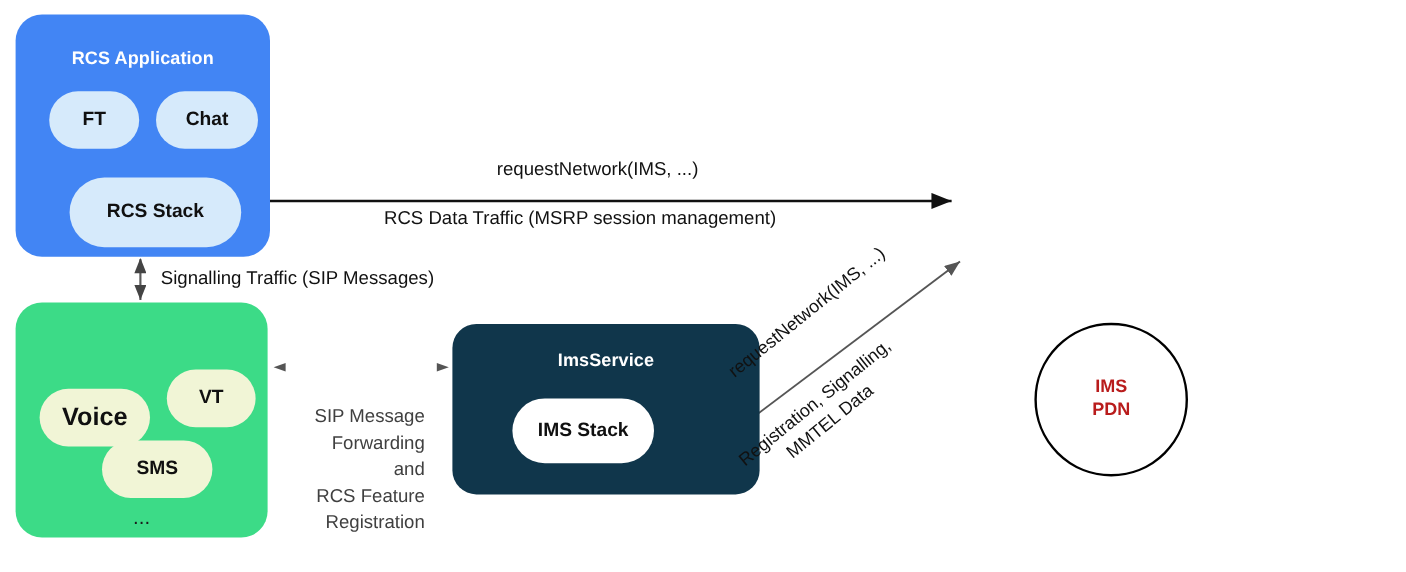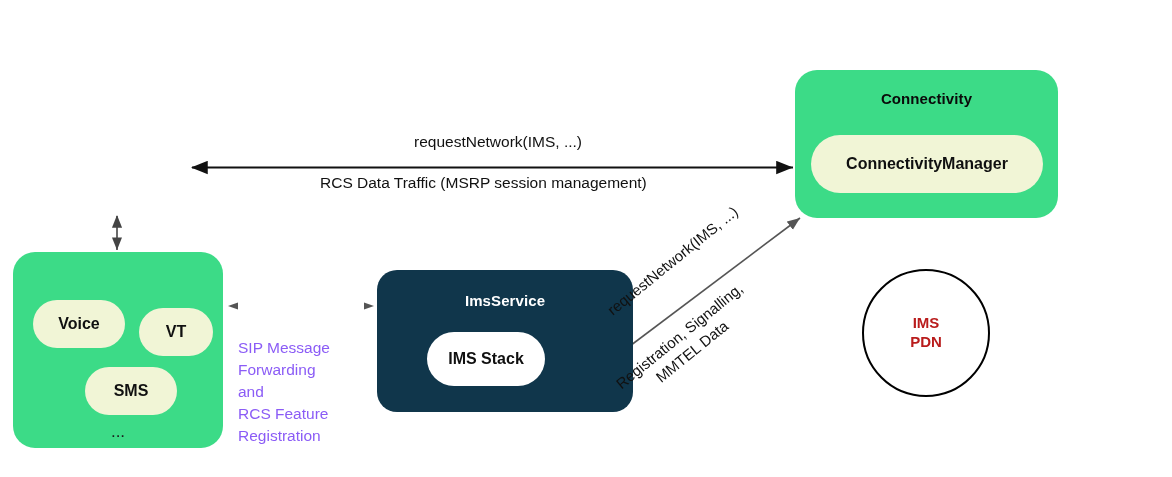--- a/index.html
+++ b/index.html
@@ -60,21 +60,21 @@
   #pill-rcs-stack { left: 45px; top: 136px; width: 143px; height: 58px; font-size: 16px; }
 
   
   #telephony {
     left: 13px; top: 252px;
     width: 210px; height: 196px;
     background: #3CDB87;
   }
   #telephony .group-title { top: 18px; color: #0a0a0a; }
   .pill-yellow { background: #F1F5D6; }
-  #pill-voice { left: 20px;  top: 48px;  width: 92px; height: 48px; font-size: 16px; }
+  #pill-voice { left: 20px;  top: 72px;  width: 92px; height: 48px; font-size: 21px; }
   #pill-vt    { left: 126px; top: 56px;  width: 74px; height: 48px; font-size: 16px; }
   #pill-sms   { left: 72px;  top: 115px; width: 92px; height: 48px; font-size: 16px; }
   #telephony-ellipsis {
     position: absolute; left: 0; right: 0; top: 170px;
     text-align: center; font-size: 17px; color: #1b1b1b; font-weight: 500;
   }
 
   
   #ims-service {
     left: 377px; top: 270px;
@@ -129,22 +129,23 @@
   #label-request-network-h { left: 414px; top: 133px; }
   #label-rcs-data-traffic  { left: 320px; top: 174px; text-align: right; }
   #label-signalling        { left: 134px; top: 224px; }
 
   #label-sip-forwarding {
     position: absolute;
     left: 238px; top: 337px;
     width: 116px;
     font-size: 15.5px;
     line-height: 1.42;
-    color: #8b5cf6;
+    color: #404040;
     white-space: pre-line;
+    text-align: right;
   }
 
   .diag-label {
     position: absolute;
     font-size: 15px;
     color: #111111;
     white-space: nowrap;
     transform-origin: 0 0;
   }
   #label-request-network-d {
@@ -198,45 +199,48 @@
 
     <line x1="117" y1="216" x2="117" y2="250" stroke="#5a5a5a" stroke-width="1.8" marker-start="url(#ah-mid-start)" marker-end="url(#ah-mid)"></line>
 
     <line x1="229" y1="306" x2="372" y2="306" stroke="#ffffff" stroke-width="0"></line>
     <path d="M228,306 L238,302.5 L238,309.5 z" fill="#555555"></path>
     <path d="M374,306 L364,302.5 L364,309.5 z" fill="#555555"></path>
 
     <line x1="598" y1="370" x2="800" y2="218" stroke="#555555" stroke-width="1.6" marker-start="url(#ah-gray-start)" marker-end="url(#ah-gray)"></line>
   </svg>
 
+  <div class="group-box" id="rcs-application">
+    <div class="group-title">RCS Application</div>
+    <div class="pill pill-blue" id="pill-ft">FT</div>
+    <div class="pill pill-blue" id="pill-chat">Chat</div>
+    <div class="pill pill-blue" id="pill-rcs-stack">RCS Stack</div>
+  </div>
 
   <div class="group-box" id="telephony">
     <div class="pill pill-yellow" id="pill-voice">Voice</div>
     <div class="pill pill-yellow" id="pill-sms">SMS</div>
     <div class="pill pill-yellow" id="pill-vt">VT</div>
     <div id="telephony-ellipsis">...</div>
   </div>
 
   <div class="group-box" id="ims-service">
     <div class="group-title">ImsService</div>
     <div class="pill" id="pill-ims-stack">IMS Stack</div>
   </div>
 
-  <div class="group-box" id="connectivity">
-    <div class="group-title">Connectivity</div>
-    <div class="pill pill-yellow" id="pill-connectivity-manager">ConnectivityManager</div>
-  </div>
 
   <div class="circle" id="circle-ims-pdn">IMS
 PDN</div>
 
   <div class="edge-label" id="label-request-network-h">requestNetwork(IMS, ...)</div>
 
   <div class="edge-label" id="label-rcs-data-traffic">RCS Data Traffic (MSRP session management)</div>
 
+  <div class="edge-label" id="label-signalling">Signalling Traffic (SIP Messages)</div>
 
   <div id="label-sip-forwarding">SIP Message
 Forwarding
 and
 RCS Feature
 Registration</div>
 
   <div class="diag-label" id="label-request-network-d">requestNetwork(IMS, ...)</div>
 
   <div class="diag-label" id="label-registration-signalling">Registration, Signalling,

